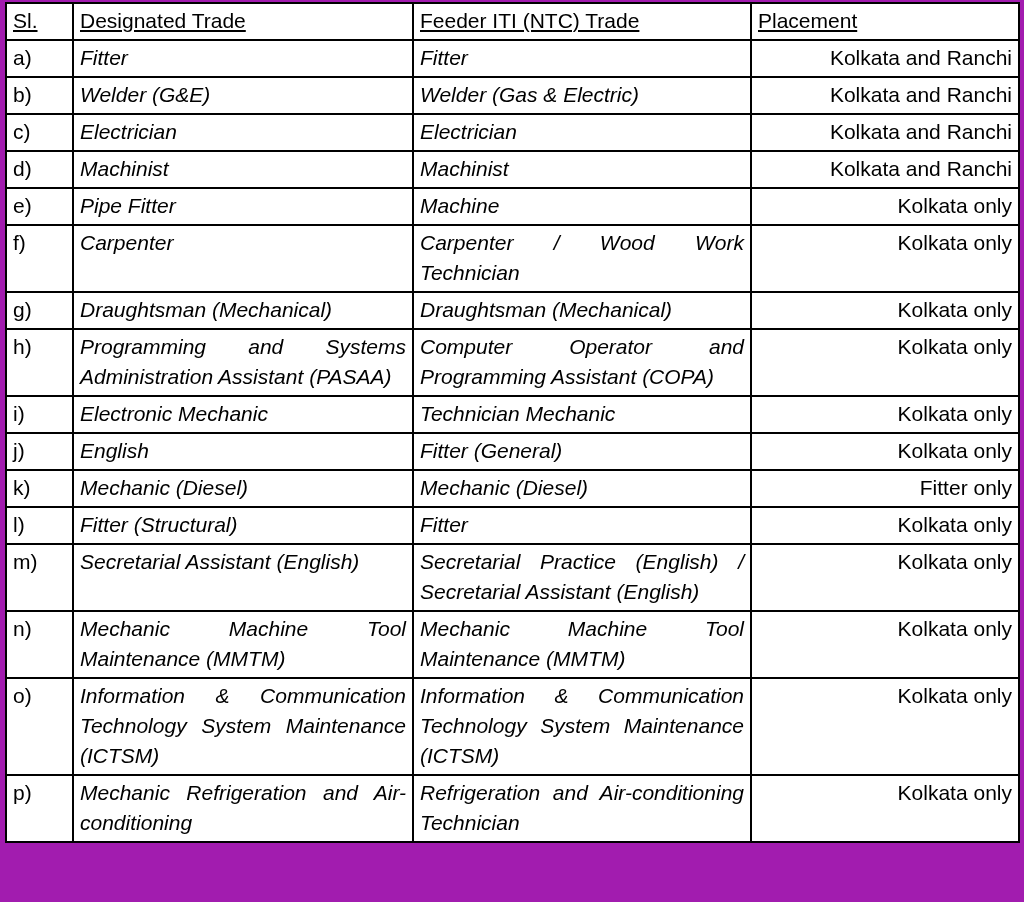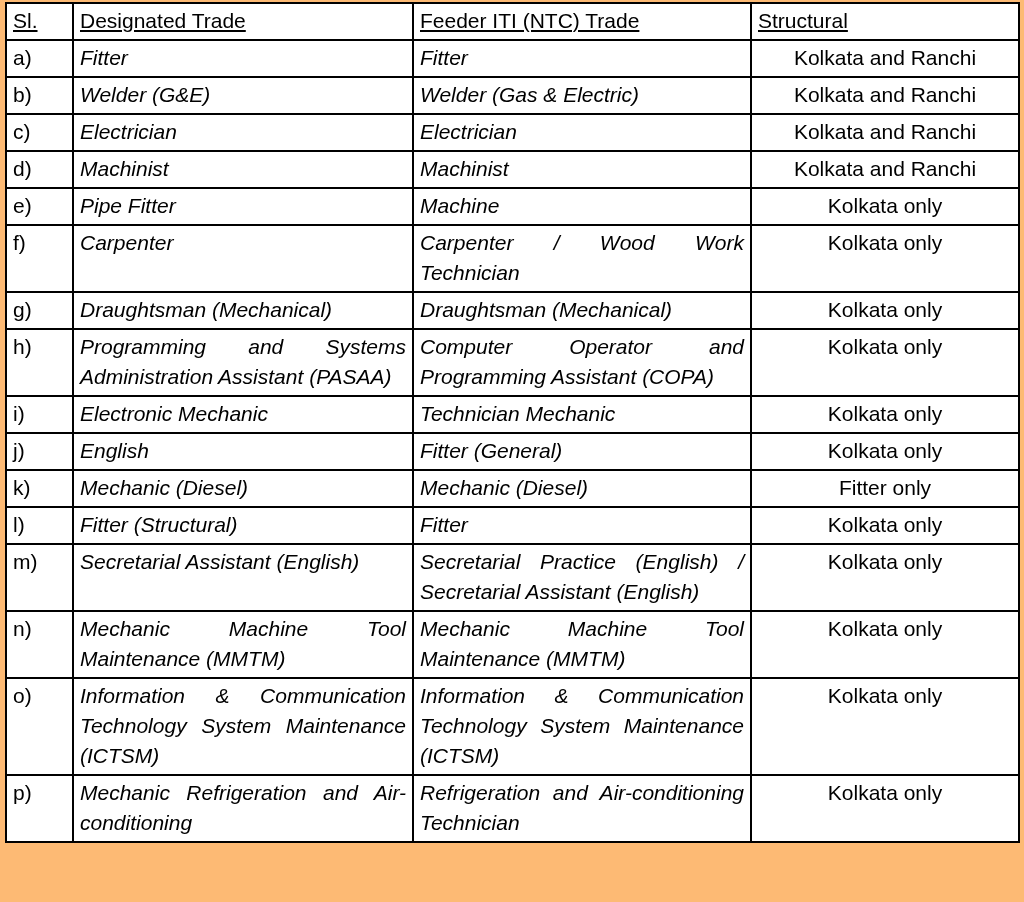--- a/index.html
+++ b/index.html
@@ -13,21 +13,21 @@
     height: 902px;
     font-family: "Liberation Sans", sans-serif;
     color: #000000;
     overflow: hidden;
   }
 
   .sheet {
     position: relative;
     width: 1024px;
     height: 902px;
-    background: #fdba74;
+    background: #a21caf;
   }
 
   table.trade-table {
     position: absolute;
     left: 5px;
     top: 2px;
     width: 1013px;
     border-collapse: collapse;
     table-layout: fixed;
     background: #ffffff;
@@ -65,21 +65,21 @@
     text-align: left;
     white-space: nowrap;
   }
   td.cell-text {
     text-align: justify;
     text-justify: inter-word;
     hyphens: none;
     font-style: italic;
   }
   td.cell-place {
-    text-align: center;
+    text-align: right;
   }
 </style>
 </head>
 <body>
 
 <div class="sheet">
 
   <table class="trade-table">
     <colgroup>
       <col class="c-sl">
@@ -93,21 +93,21 @@
         <th class="cell-sl">
           <span class="hdr-text">Sl.</span>
         </th>
         <th>
           <span class="hdr-text">Designated Trade</span>
         </th>
         <th>
           <span class="hdr-text">Feeder ITI (NTC) Trade</span>
         </th>
         <th>
-          <span class="hdr-text">Structural</span>
+          <span class="hdr-text">Placement</span>
         </th>
       </tr>
     </thead>
 
     <tbody id="table-body">
 
     <tr>
           <td class="cell-sl">a)</td>
           <td class="cell-text">Fitter</td>
           <td class="cell-text">Fitter</td>

